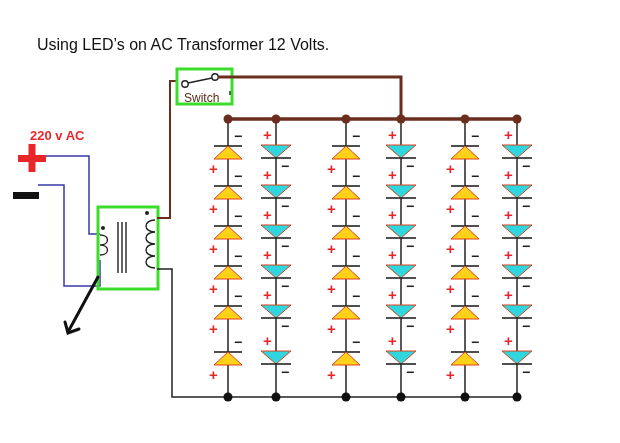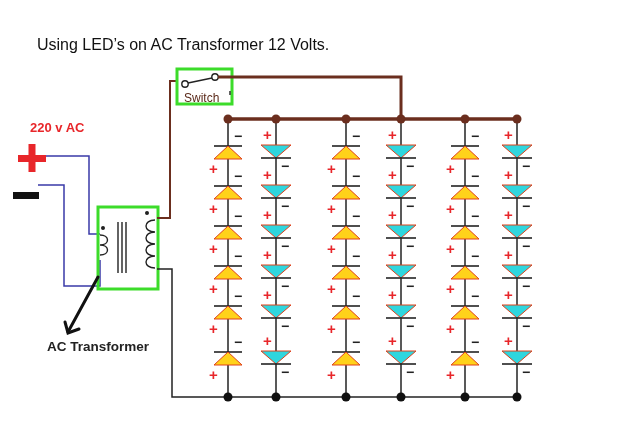--- a/index.html
+++ b/index.html
@@ -1,30 +1,29 @@
 <!DOCTYPE html>
 <html><head>
 <meta charset="utf-8">
 <style>
   html, body { margin: 0; padding: 0; background: #ffffff; }
   body { width: 620px; height: 443px; position: relative; overflow: hidden; font-family: "Liberation Sans", sans-serif; }
   #title { position: absolute; left: 0; width: 593px; top: 36px; text-align: left; font-size: 16px; color: #111; padding-left: 37px; }
-  #ac-label { position: absolute; left: 30px; top: 120px; font-size: 13px; font-weight: bold; color: #e8262a; }
+  #ac-label { position: absolute; left: 30px; top: 128px; font-size: 13px; font-weight: bold; color: #e8262a; }
   #xfmr-label { position: absolute; left: 28px; top: 338px; width: 140px; text-align: center; font-size: 13.5px; font-weight: bold; color: #222; line-height: 17px; }
   #switch-label { position: absolute; left: 184px; top: 91px; font-size: 12px; color: #5b2a1a; }
   svg { position: absolute; left: 0; top: 0; }
 </style>
 </head>
 <body>
 
 <div id="title">Using LED’s on AC Transformer 12 Volts.</div>
 <div id="ac-label">220 v AC</div>
 <div id="switch-label">Switch</div>
 <div id="xfmr-label">
-  <div>AC Transformer</div>
 </div>
 
 <svg id="schematic" width="620" height="443" viewBox="0 0 620 443">
 
   <g>
     <rect x="18" y="155" width="28" height="7" fill="#e8262a"></rect>
     <rect x="28.5" y="144" width="7" height="28" fill="#e8262a"></rect>
   </g>
   <rect x="13" y="192" width="26" height="7" fill="#111"></rect>
 

